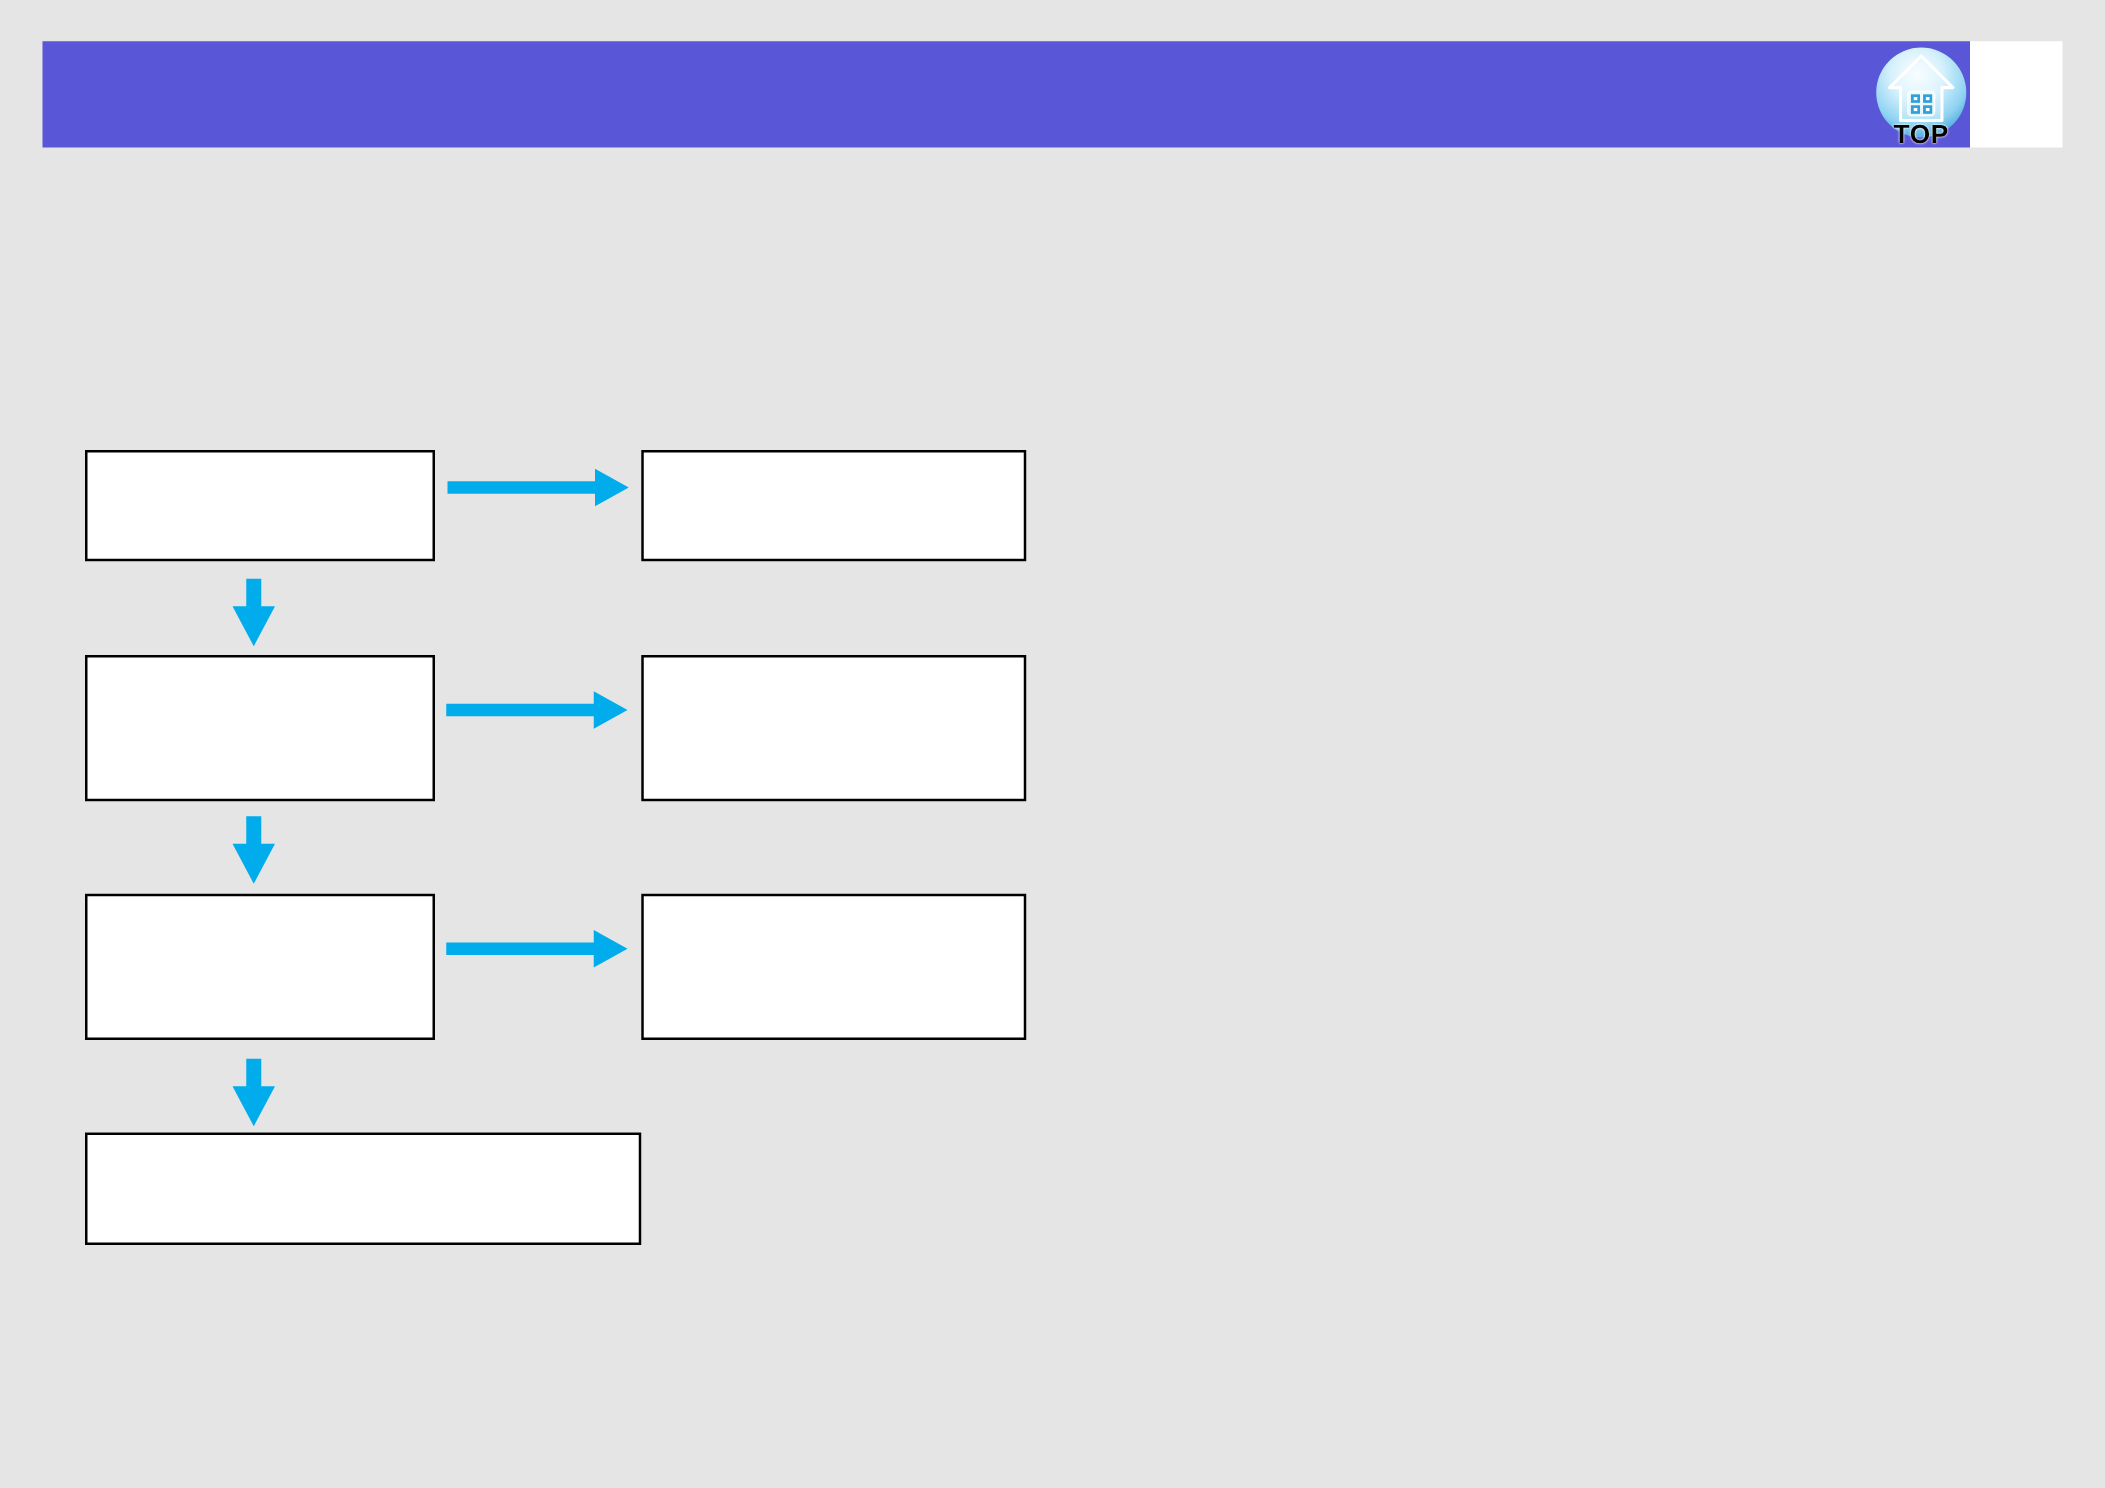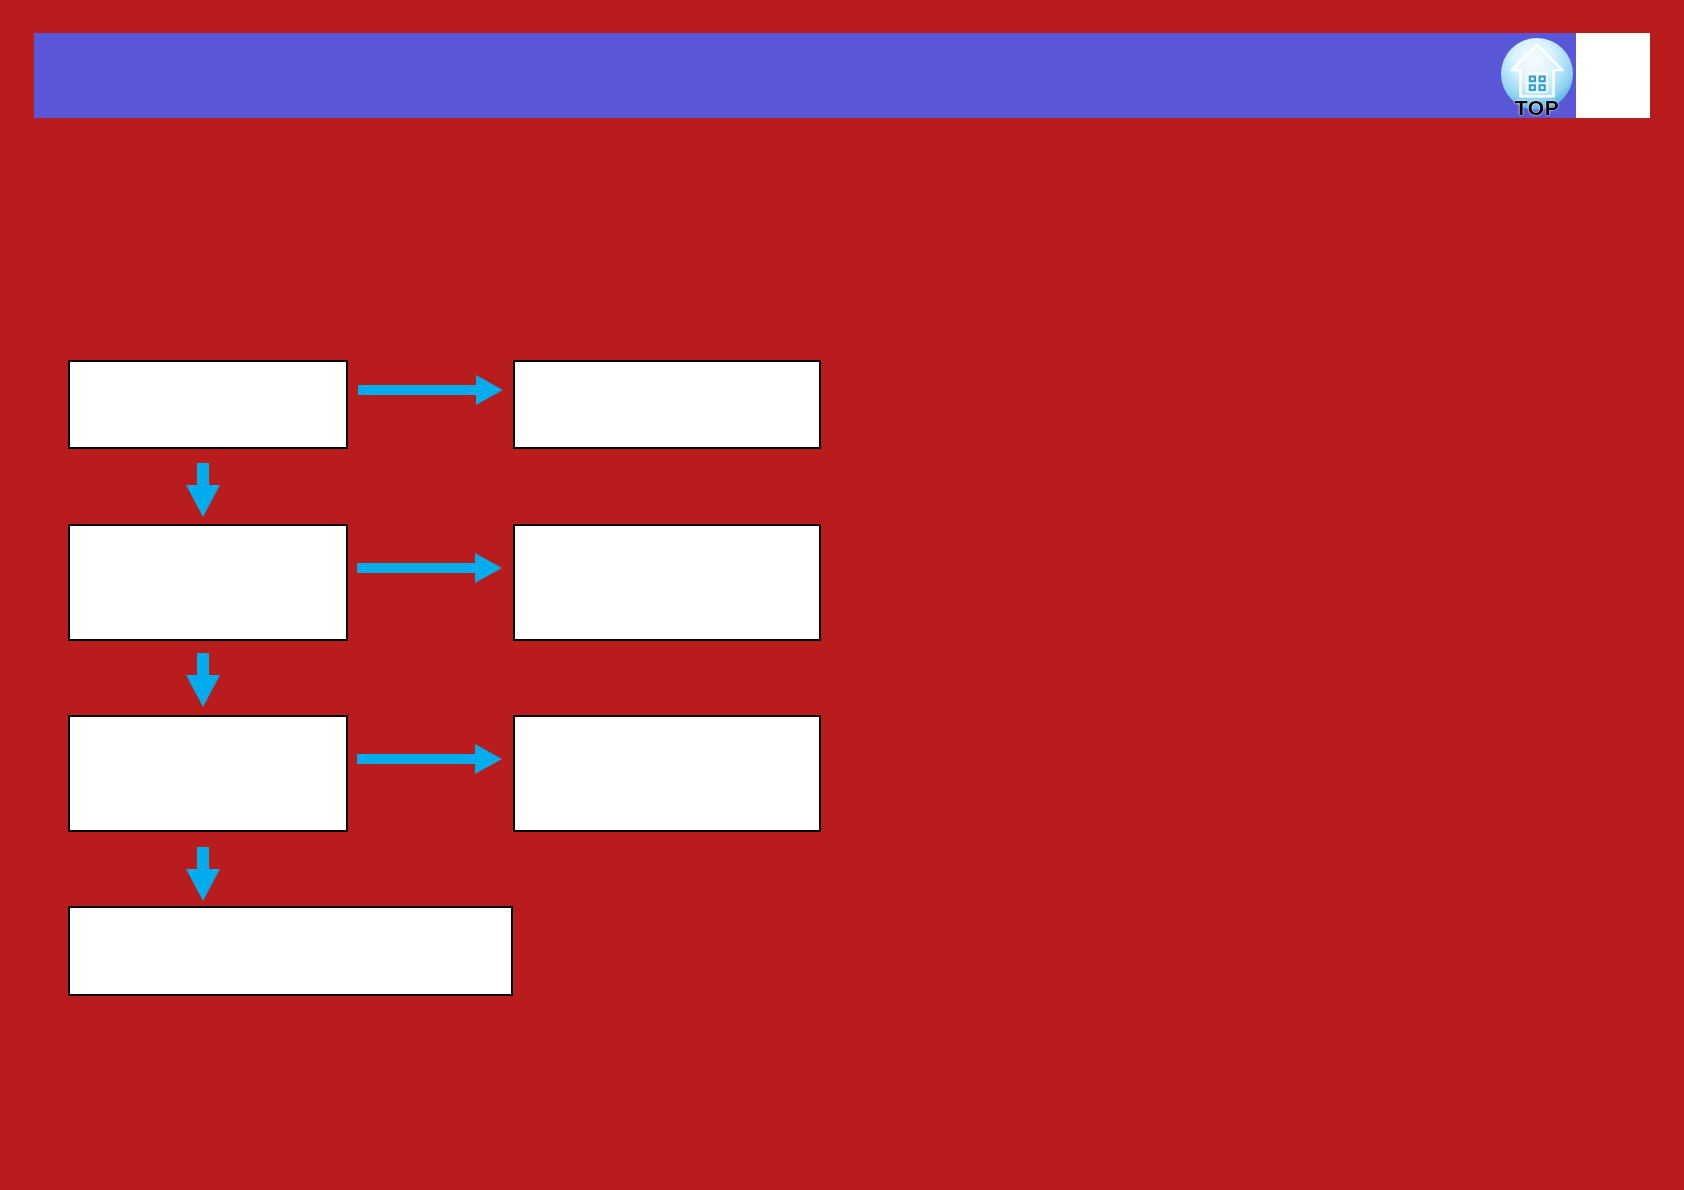--- a/index.html
+++ b/index.html
@@ -4,21 +4,21 @@
 <style>
   html, body {
     margin: 0;
     padding: 0;
     font-family: "Liberation Sans", sans-serif;
   }
   .page {
     position: relative;
     width: 1684px;
     height: 1190px;
-    background: #b91c1c;
+    background: #e5e5e5;
     overflow: hidden;
   }
 
   
   .header-bar {
     position: absolute;
     left: 34px; top: 33px;
     width: 1542px; height: 85px;
     background: #5A56D8;
   }

